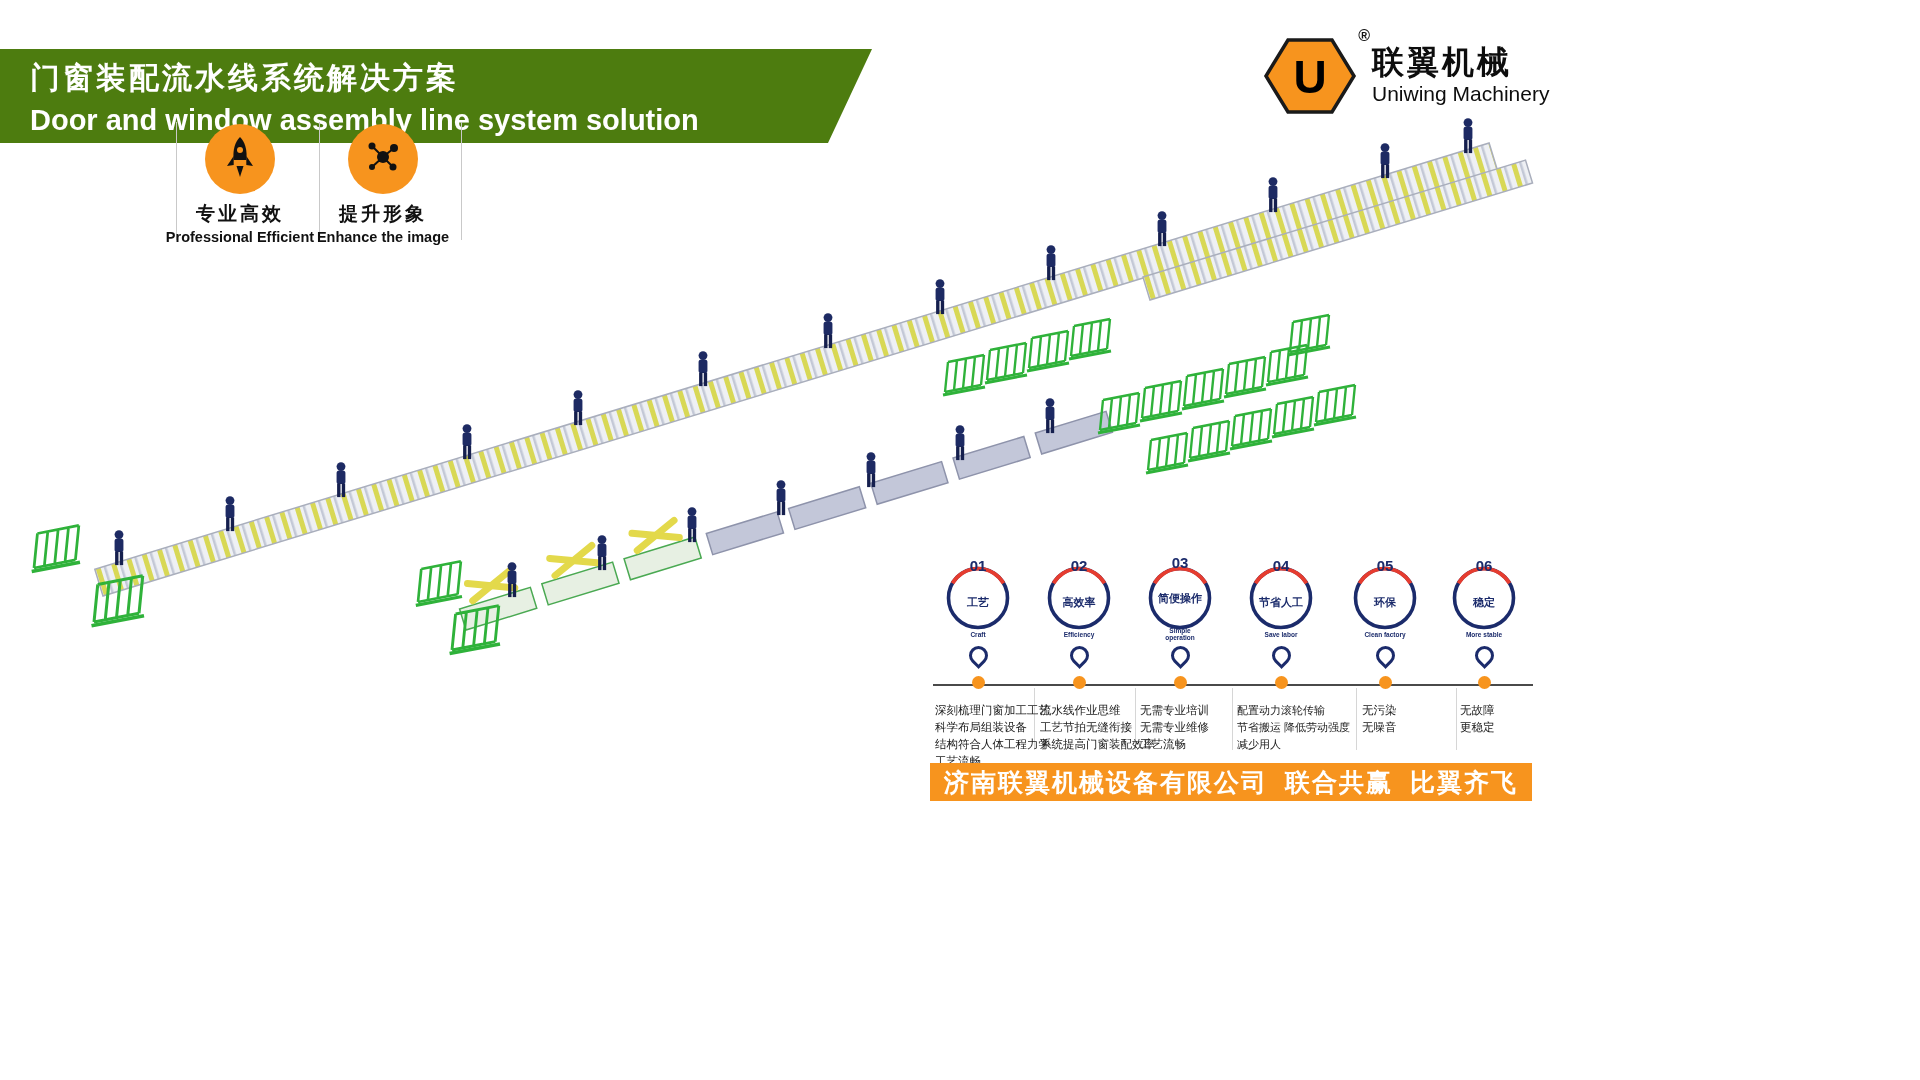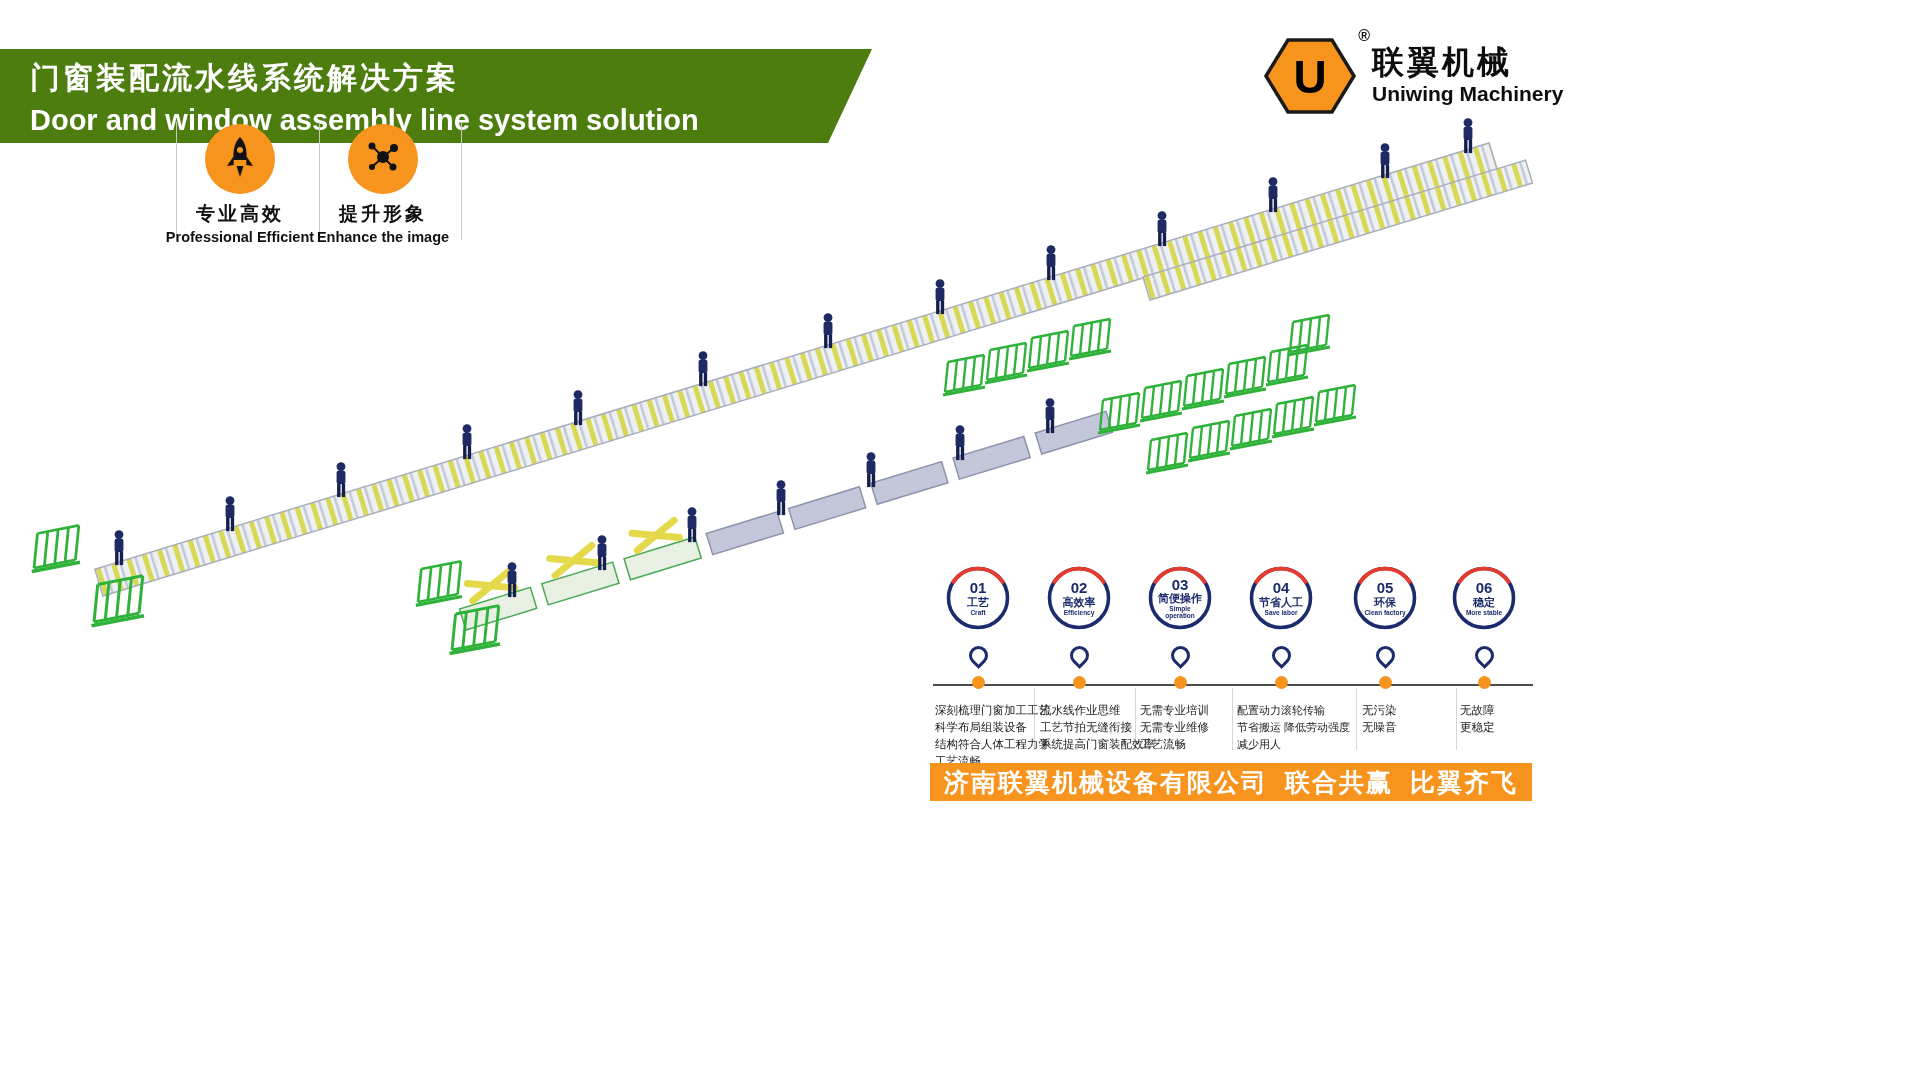--- a/index.html
+++ b/index.html
@@ -12,37 +12,37 @@
     clip-path:polygon(0 0,100% 0,calc(100% - 44px) 100%,0 100%);
     color:#fff;padding:9px 0 0 30px;box-sizing:border-box;margin-top:24px;}
   .title-zh{font-size:30px;font-weight:bold;letter-spacing:3px;}
   .title-en{font-size:29px;font-weight:bold;margin-top:5px;}
 
   
   .logo{position:absolute;left:1262px;top:33px;display:flex;align-items:center;gap:14px;}
   .logo-hex{position:relative;width:96px;height:86px;}
   .logo-reg{position:absolute;right:-12px;top:-6px;font-size:16px;font-weight:bold;color:#111;}
   .logo-text .zh{font-size:32px;font-weight:bold;color:#0d0d0d;letter-spacing:3px;line-height:1.05;}
-  .logo-text .en{font-size:21px;font-weight:bold;color:#0d0d0d;margin-top:3px;}
+  .logo-text .en{font-size:21px;font-weight:normal;color:#0d0d0d;margin-top:3px;}
 
   
   .feature{position:absolute;top:124px;width:150px;text-align:center;}
   .f-circle{width:70px;height:70px;margin:0 auto;border-radius:50%;background:#F7941E;
             display:flex;align-items:center;justify-content:center;}
   .f-zh{font-size:19px;font-weight:bold;color:#111;margin-top:7px;letter-spacing:3px;}
   .f-en{font-size:14.5px;font-weight:bold;color:#111;margin-top:2px;}
   .divider{position:absolute;top:122px;width:1px;height:118px;background:#c9c9c9;}
 
   
   .timeline-line{position:absolute;left:933px;top:684px;width:600px;height:2px;background:#4a4a4a;}
   .tl-sep{position:absolute;top:688px;width:1px;height:62px;background:#d6d6d6;}
   .tl-badge{position:absolute;top:565px;width:66px;text-align:center;}
   .tl-circle{position:relative;width:66px;height:66px;}
   .tl-texts{position:absolute;inset:0;display:flex;flex-direction:column;align-items:center;
-            justify-content:center;line-height:1.08;color:#1B2B6B;}
+            justify-content:center;line-height:1.08;color:#1B2B6B;gap:22px;}
   .tl-num{font-size:15px;font-weight:bold;}
   .tl-zh{font-size:11px;font-weight:bold;}
   .tl-en{font-size:6.5px;font-weight:bold;max-width:46px;}
   .tl-pin{width:13px;height:13px;border:3px solid #1B2B6B;background:#fff;
           border-radius:50% 50% 50% 0;transform:rotate(-45deg);margin:15px auto 0;}
   .tl-dot{width:13px;height:13px;border-radius:50%;background:#F7941E;margin:11px auto 0;}
   .tl-details{position:absolute;top:702px;font-size:11.5px;color:#1a1a1a;line-height:17px;
               white-space:nowrap;text-align:left;}
 
   

